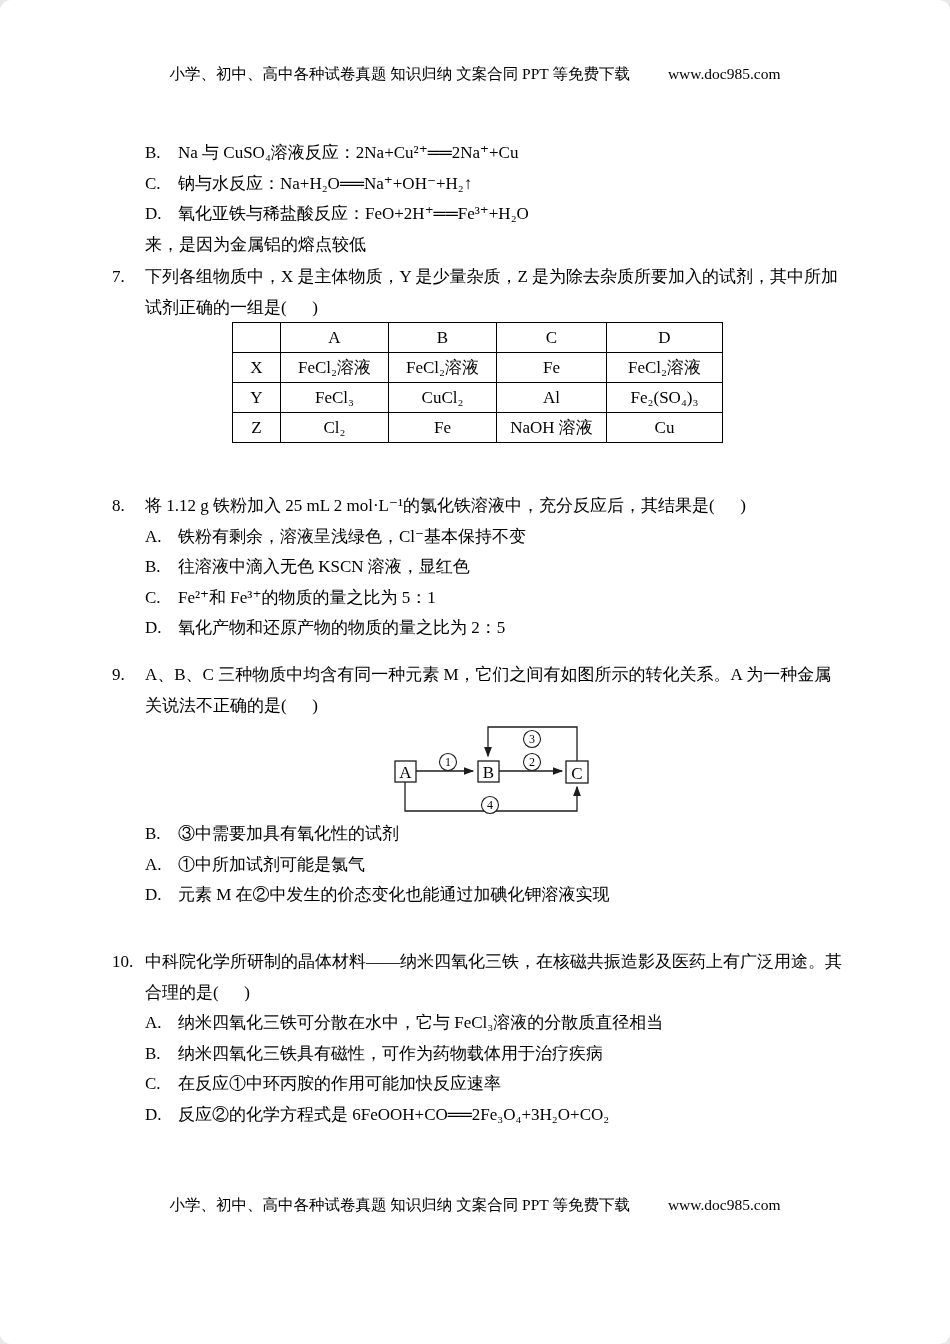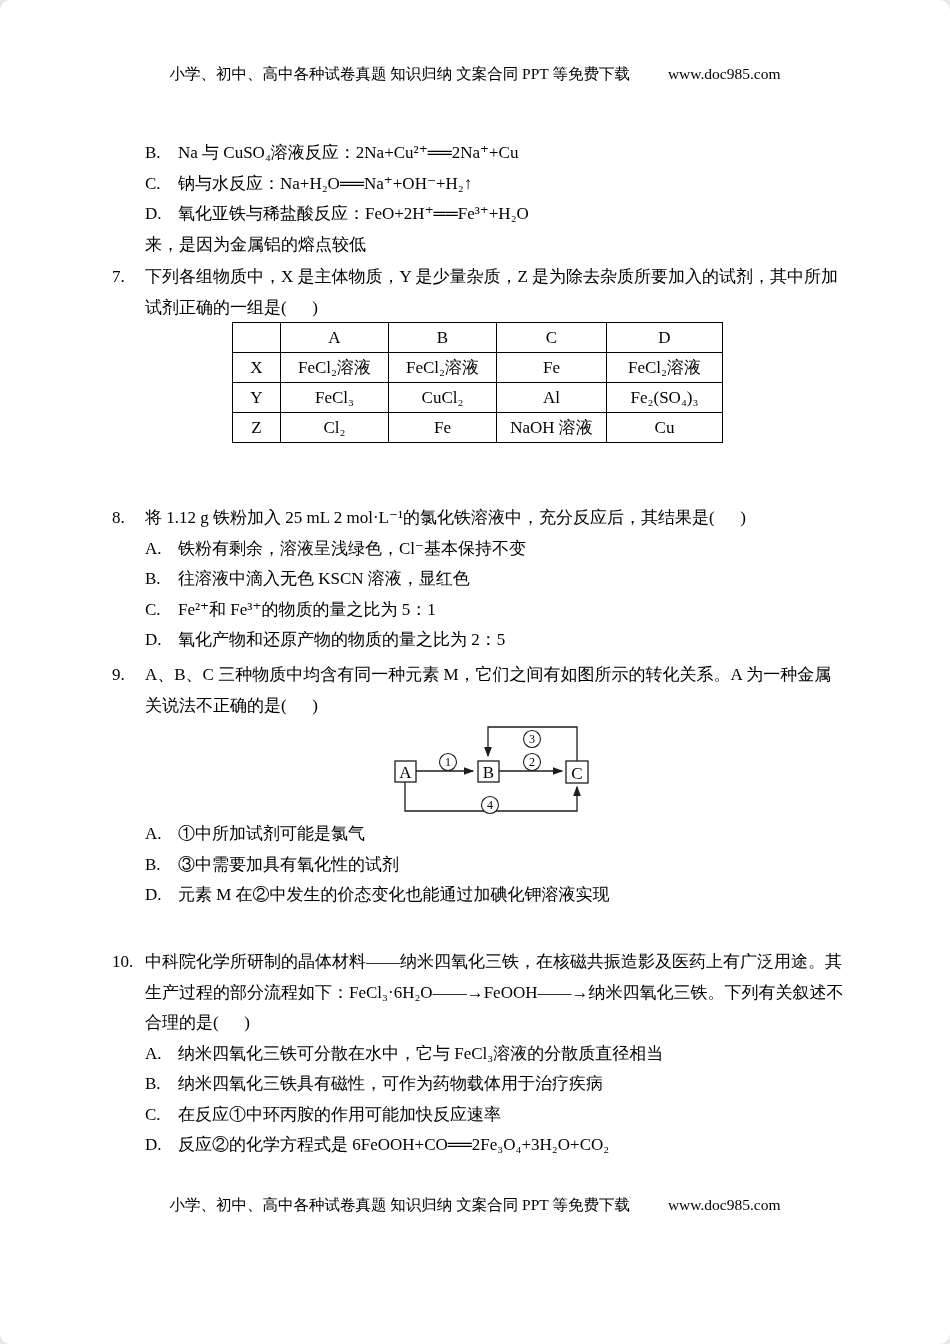--- a/index.html
+++ b/index.html
@@ -87,21 +87,21 @@
     <tr>
       <td class="c0">Z</td>
       <td class="c1">Cl₂</td>
       <td class="c2">Fe</td>
       <td class="c3">NaOH 溶液</td>
       <td class="c4">Cu</td>
     </tr>
   </tbody>
     </table>
 
-  <div class="block" style="top:503px">
+  <div class="block" style="top:491px">
     <div class="line"><span class="qnum">8.</span><span>将 1.12 g 铁粉加入 25 mL 2 mol·L⁻¹的氯化铁溶液中，充分反应后，其结果是(&nbsp;&nbsp;&nbsp;&nbsp;&nbsp;&nbsp;)</span></div>
     <div class="line indent"><span class="olabel">A.</span><span>铁粉有剩余，溶液呈浅绿色，Cl⁻基本保持不变</span></div>
     <div class="line indent"><span class="olabel">B.</span><span>往溶液中滴入无色 KSCN 溶液，显红色</span></div>
     <div class="line indent"><span class="olabel">C.</span><span>Fe²⁺和 Fe³⁺的物质的量之比为 5：1</span></div>
     <div class="line indent"><span class="olabel">D.</span><span>氧化产物和还原产物的物质的量之比为 2：5</span></div>
   </div>
 
   <div class="block" style="top:660px">
     <div class="line"><span class="qnum">9.</span><span>A、B、C 三种物质中均含有同一种元素 M，它们之间有如图所示的转化关系。A 为一种金属</span></div>
     <div class="line indent">关说法不正确的是(&nbsp;&nbsp;&nbsp;&nbsp;&nbsp;&nbsp;)</div>
@@ -130,28 +130,27 @@
         <text class="dstep" x="70" y="45">1</text>
         <circle class="dcirc" cx="154" cy="41" r="8.5"></circle>
         <text class="dstep" x="154" y="45">2</text>
         <circle class="dcirc" cx="154" cy="18" r="8.5"></circle>
         <text class="dstep" x="154" y="22">3</text>
         <circle class="dcirc" cx="112" cy="84" r="8.5"></circle>
         <text class="dstep" x="112" y="88">4</text>
       </svg>
     </div>
 
+    <div class="line indent"><span class="olabel">B.</span><span>③中需要加具有氧化性的试剂</span></div>
     <div class="line indent"><span class="olabel">A.</span><span>①中所加试剂可能是氯气</span></div>
-    <div class="line indent"><span class="olabel">B.</span><span>③中需要加具有氧化性的试剂</span></div>
     <div class="line indent"><span class="olabel">D.</span><span>元素 M 在②中发生的价态变化也能通过加碘化钾溶液实现</span></div>
   </div>
 
   <div class="block" style="top:947px">
     <div class="line"><span class="qnum">10.</span><span>中科院化学所研制的晶体材料——纳米四氧化三铁，在核磁共振造影及医药上有广泛用途。其</span></div>
-    <div class="line indent">生产过程的部分流程如下：FeCl₃·6H₂O——→FeOOH——→纳米四氧化三铁。下列有关叙述不</div>
     <div class="line indent">合理的是(&nbsp;&nbsp;&nbsp;&nbsp;&nbsp;&nbsp;)</div>
     <div class="line indent"><span class="olabel">A.</span><span>纳米四氧化三铁可分散在水中，它与 FeCl₃溶液的分散质直径相当</span></div>
     <div class="line indent"><span class="olabel">B.</span><span>纳米四氧化三铁具有磁性，可作为药物载体用于治疗疾病</span></div>
     <div class="line indent"><span class="olabel">C.</span><span>在反应①中环丙胺的作用可能加快反应速率</span></div>
     <div class="line indent"><span class="olabel">D.</span><span>反应②的化学方程式是 6FeOOH+CO══2Fe₃O₄+3H₂O+CO₂</span></div>
   </div>
 
 
   <div class="running" style="top:1195px">
     <span>小学、初中、高中各种试卷真题 知识归纳 文案合同 PPT 等免费下载</span><span class="url">www.doc985.com</span>

